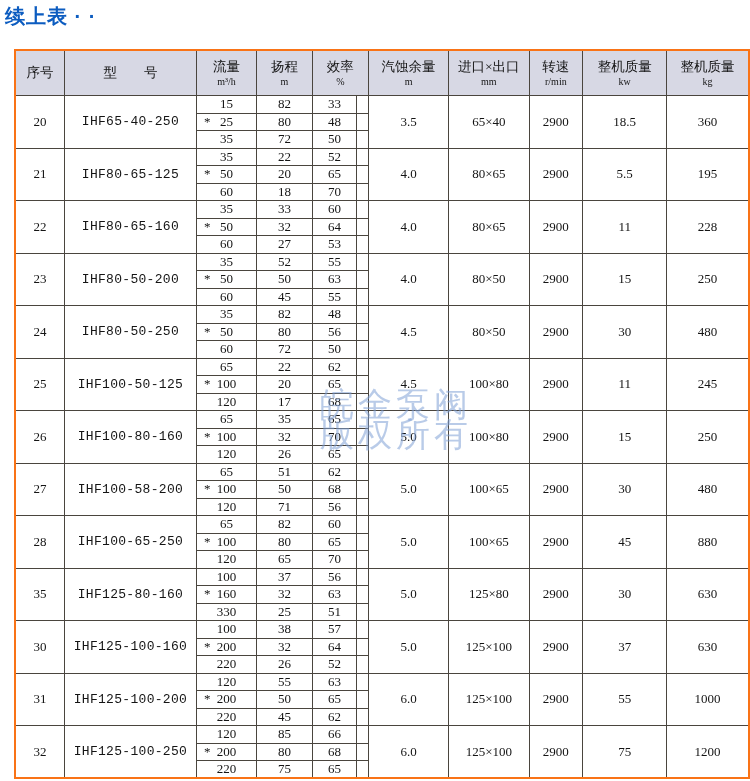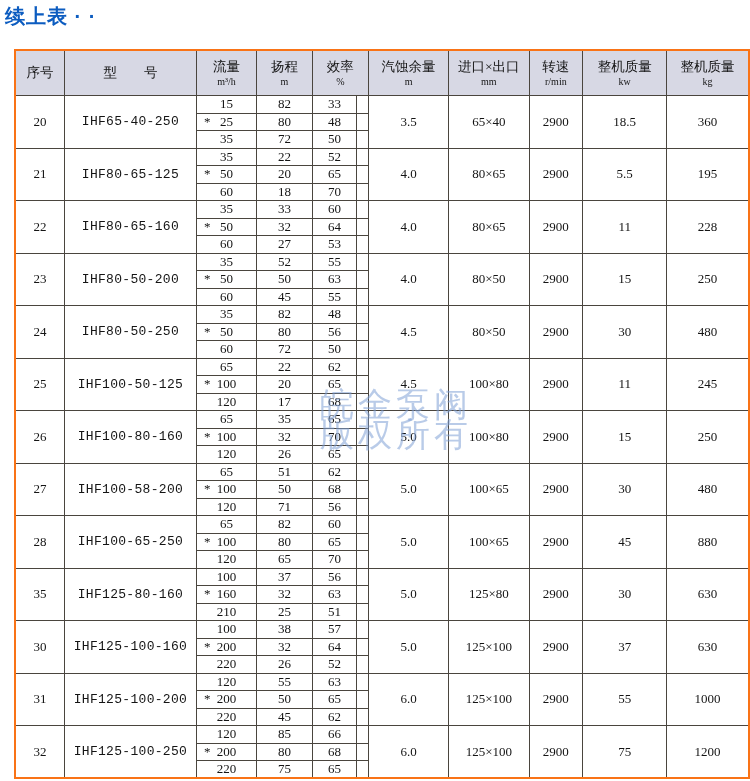--- a/index.html
+++ b/index.html
@@ -377,21 +377,21 @@
         <td rowspan="3">30</td>
         <td rowspan="3">630</td>
       </tr>
       <tr>
         <td class="flow"><span class="star">*</span>160</td>
         <td>32</td>
         <td>63</td>
         <td class="spacer"></td>
       </tr>
       <tr>
-        <td class="flow">210</td>
+        <td class="flow">330</td>
         <td>25</td>
         <td>51</td>
         <td class="spacer"></td>
       </tr>
       <tr>
         <td rowspan="3">30</td>
         <td class="model" rowspan="3">IHF125-100-160</td>
         <td class="flow">100</td>
         <td>38</td>
         <td>57</td>

